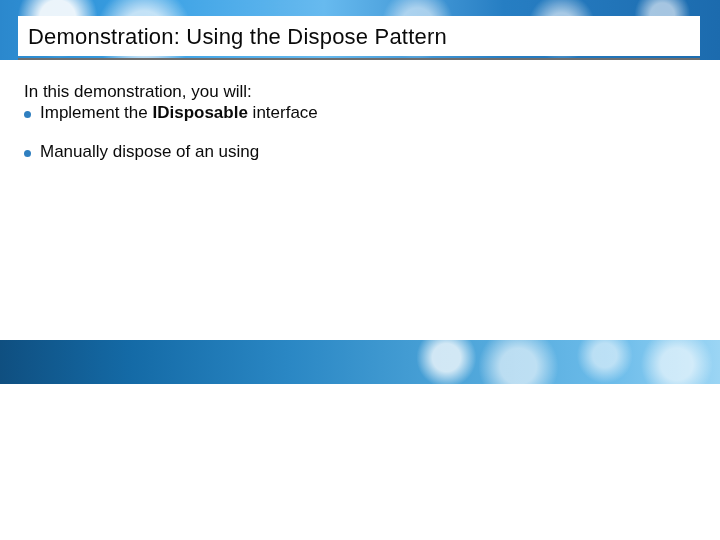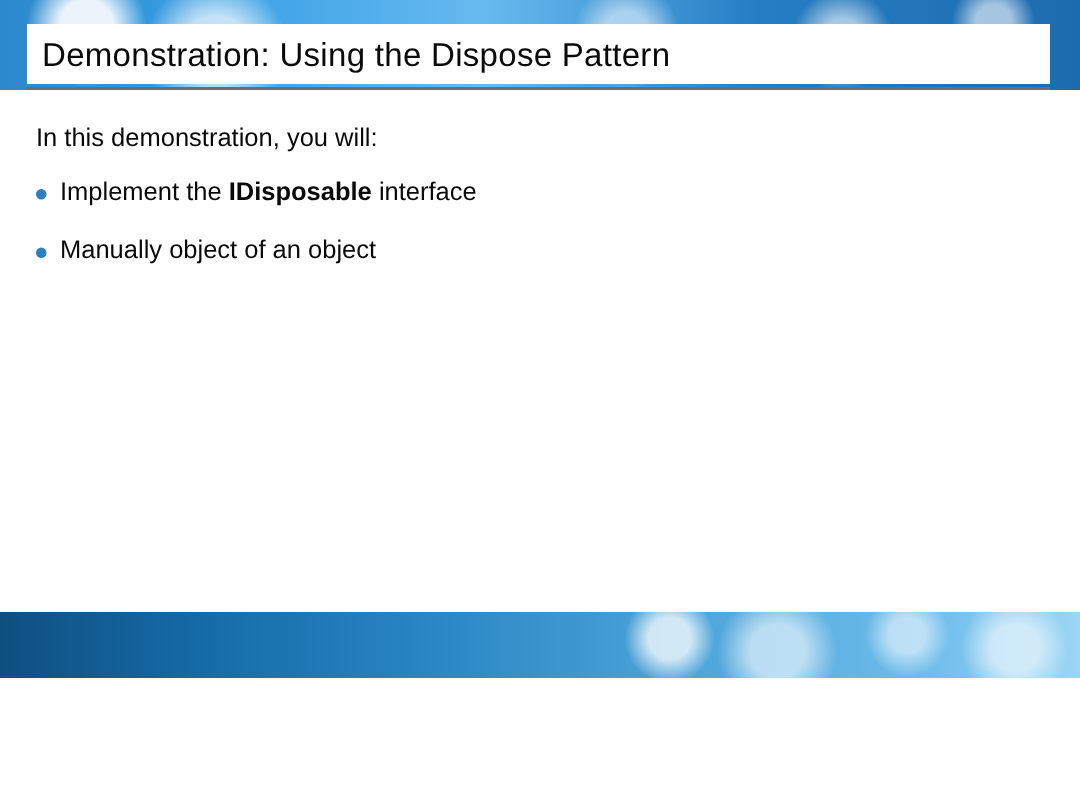--- a/index.html
+++ b/index.html
@@ -1,20 +1,20 @@
 <!DOCTYPE html>
 <html><head>
   <meta charset="utf-8">
   <style>
     * { margin: 0; padding: 0; box-sizing: border-box; }
     html, body { width: 720px; height: 540px; overflow: hidden; font-family: Verdana, Geneva, sans-serif; }
     .slide {
       position: relative;
       width: 720px;
-      height: 452px;
+      height: 384px;
       background: #ffffff;
     }
     .top-strip {
       position: absolute;
       top: 0; left: 0; right: 0;
       height: 60px;
       background:
         radial-gradient(circle at 8% 30%, rgba(255,255,255,0.9) 0 18px, rgba(255,255,255,0) 40px),
         radial-gradient(circle at 20% 55%, rgba(255,255,255,0.7) 0 22px, rgba(255,255,255,0) 48px),
         radial-gradient(circle at 58% 40%, rgba(255,255,255,0.55) 0 16px, rgba(255,255,255,0) 36px),
@@ -51,21 +51,21 @@
     .body {
       position: absolute;
       top: 82px;
       left: 24px;
       right: 28px;
       z-index: 2;
       color: #0a0a0a;
     }
     .intro {
       font-size: 17px;
-      margin-bottom: 15px;
+      margin-bottom: 0;
     }
     .bullets { list-style: none; }
     .bullets li {
       position: relative;
       padding-left: 16px;
       font-size: 17px;
       line-height: 1.35;
       margin-bottom: 16px;
     }
     .bullets li::before {
@@ -101,19 +101,19 @@
   </div>
   <div class="underline"></div>
 
   <div class="body">
     <div class="intro">In this demonstration, you will:</div>
     <ul class="bullets">
       <li>
         <span>Implement the </span><span class="bold">IDisposable</span><span> interface</span>
       </li>
       <li>
-        <span>Manually object of an object</span><span class="bold"></span><span></span>
+        <span>Manually dispose of an using</span><span class="bold"></span><span></span>
       </li>
     </ul>
   </div>
 
   <div class="bottom-strip"></div>
 </div>
 
 </body></html>

